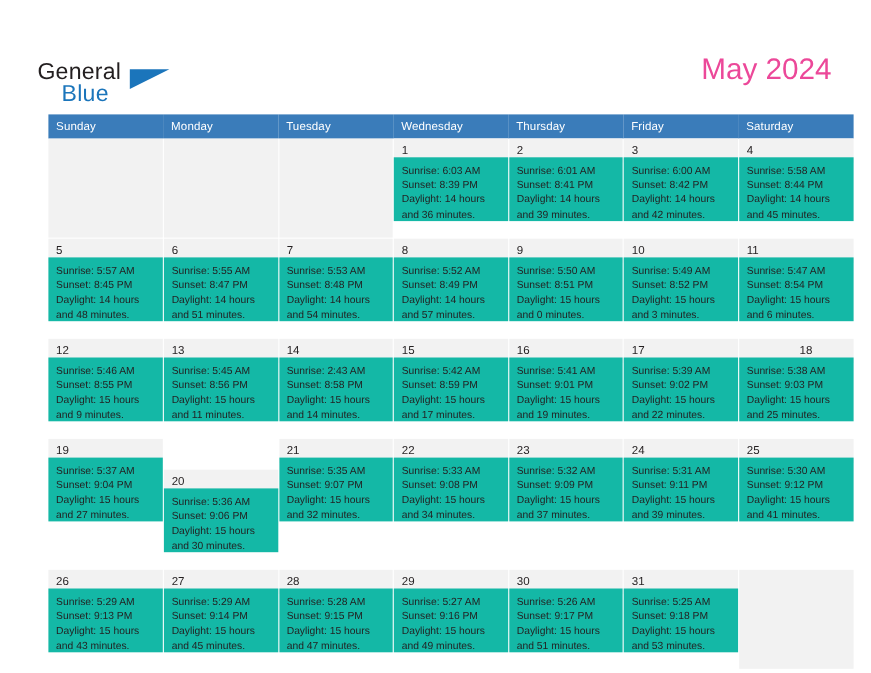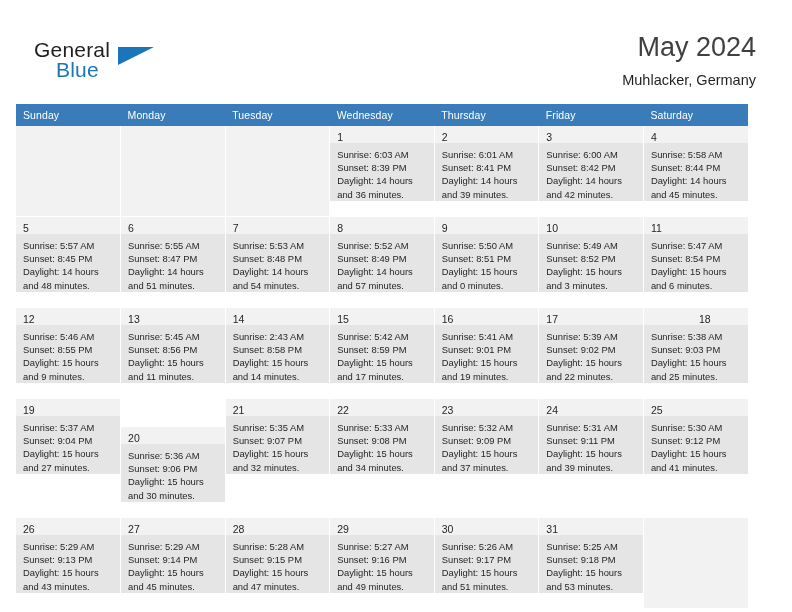--- a/index.html
+++ b/index.html
@@ -18,21 +18,21 @@
     position: relative;
     width: 792px;
     height: 612px;
     box-sizing: border-box;
   }
 
   
   .header {
     position: absolute;
     left: 0;
-    top: 0;
+    top: 16px;
     width: 792px;
     height: 104px;
   }
   .brand {
     position: absolute;
     left: 34px;
     top: 38px;
     width: 200px;
     height: 48px;
   }
@@ -66,36 +66,36 @@
   }
 
   .title-block {
     position: absolute;
     right: 36px;
     top: 30px;
     text-align: right;
   }
   .title-month {
     font-size: 27px;
-    color: #404040;
+    color: #ec4899;
     line-height: 34px;
     white-space: nowrap;
   }
   .title-location {
     font-size: 14.5px;
     color: #231f20;
     line-height: 22px;
     margin-top: 5px;
     white-space: nowrap;
   }
 
   
   .calendar {
     position: absolute;
-    left: 16px;
+    left: 44px;
     top: 104px;
     width: 732px;
     border-collapse: collapse;
     table-layout: fixed;
   }
   .calendar col { width: 104.57px; }
 
   thead th {
     background: #3a7cba;
     color: #ffffff;
@@ -133,21 +133,21 @@
     box-sizing: border-box;
   }
   .cell.shaded .daynum-bar,
   .cell .daynum-bar {
     position: absolute;
     left: 0; top: 0;
     width: 100%;
     height: 22px;
     background: #f2f2f2;
   }
-  .cell.plain .body { background: #e5e5e5; }
+  .cell.plain .body { background: #14b8a6; }
 
   .body {
     position: relative;
     padding: 5px 6px 0 7px;
     font-size: 9.4px;
     line-height: 13.2px;
     color: #231f20;
   }
   .body div { white-space: nowrap; }
   tbody tr.sep td {
@@ -165,21 +165,20 @@
   <div class="header">
 
     <div class="brand">
       <span class="brand-general">General</span>
       <span class="brand-triangle"></span>
       <span class="brand-blue">Blue</span>
     </div>
 
     <div class="title-block">
       <div class="title-month">May 2024</div>
-      <div class="title-location">Muhlacker, Germany</div>
     </div>
 
   </div>
 
   <table class="calendar">
     <colgroup>
       <col>
         <col>
         <col>
         <col>

